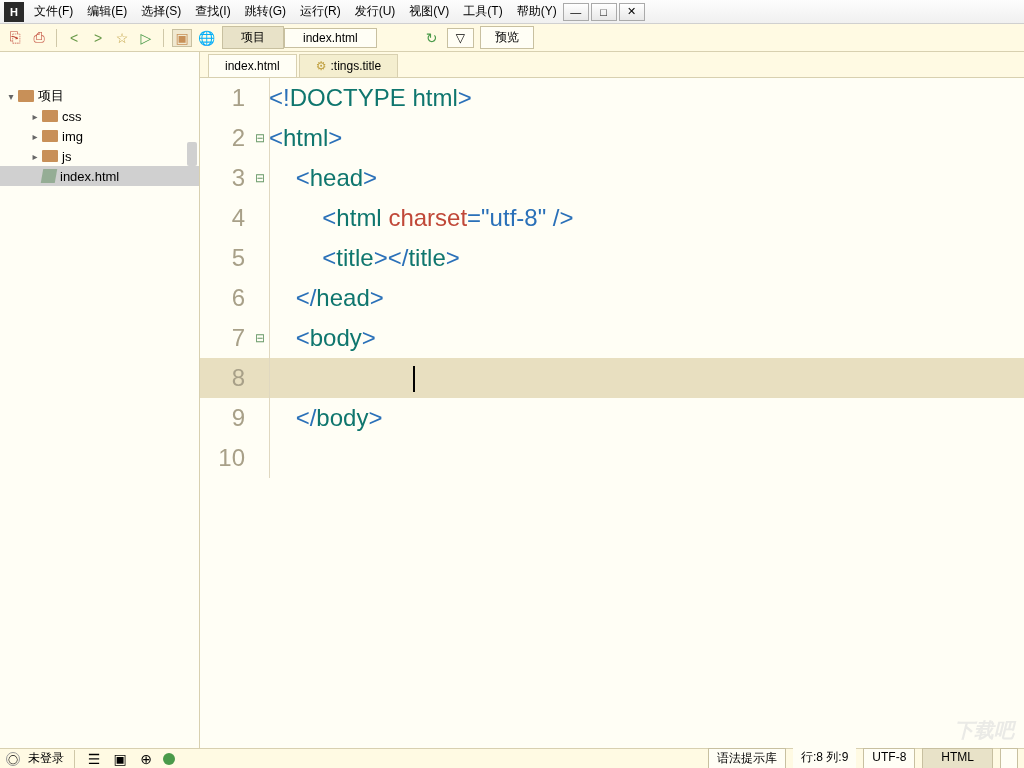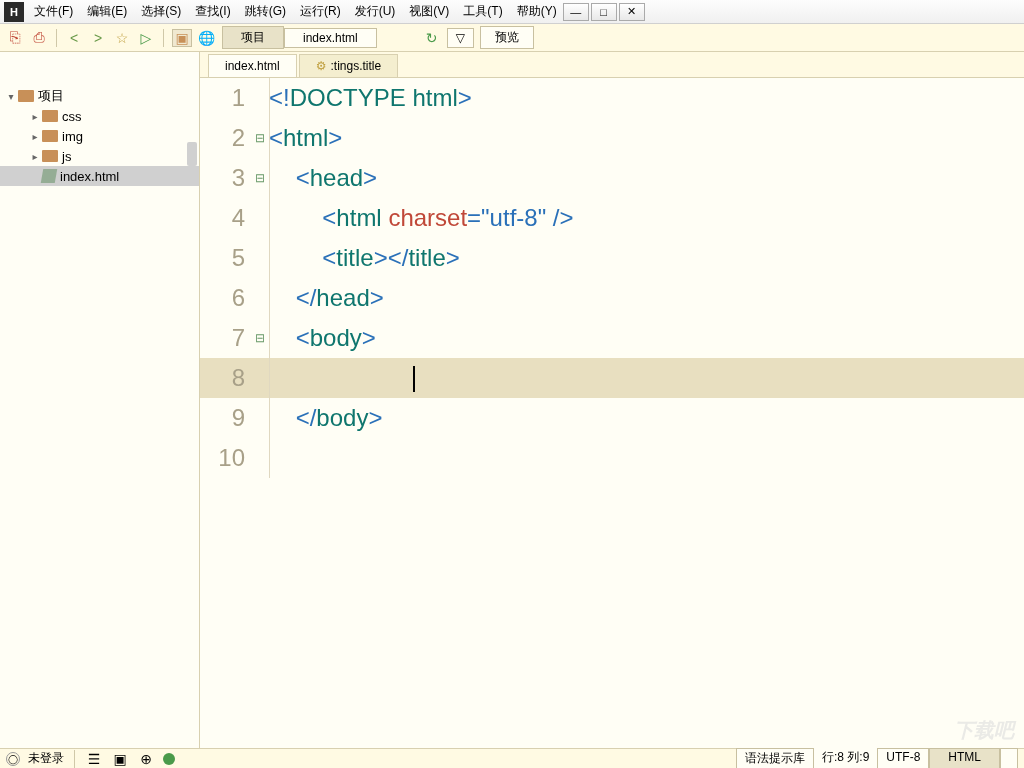--- a/index.html
+++ b/index.html
@@ -43,21 +43,21 @@
 .line.hl { background: #e8dfc0; }
 .c-punct { color: #2a70b8; }
 .c-tag { color: #0f766e; }
 .c-attr { color: #c04838; }
 .c-str { color: #2a70b8; }
 .cursor { position: absolute; left: 144px; top: 8px; width: 2px; height: 26px; background: #000; }
 .guide { position: absolute; left: 0; top: 0; bottom: 0; width: 1px; background: #e0d8c0; }
 .statusbar { height: 20px; background: #fffae3; border-top: 1px solid #d8d0b0; display: flex; align-items: center; padding: 0 6px; font-size: 12px; gap: 8px; position: absolute; bottom: 0; left: 0; right: 0; }
 .sb-icon { width: 14px; height: 14px; border: 1px solid #999; border-radius: 50%; display: flex; align-items: center; justify-content: center; font-size: 9px; }
 .green-dot { width: 12px; height: 12px; background: #4a9a4a; border-radius: 50%; }
-.sb-right { margin-left: auto; display: flex; gap: 0; }
+.sb-right { margin-left: auto; display: flex; gap: 7px; }
 .sb-box { border: 1px solid #c8c0a0; padding: 1px 8px; background: #fffef5; }
 .sb-box.dark { background: #e8e2c8; }
 .watermark { position: absolute; right: 10px; bottom: 24px; color: #ddd; font-size: 20px; font-weight: bold; font-style: italic; opacity: 0.6; }
 </style>
 </head>
 <body>
 
 <div class="titlebar">
   <div class="app-icon">H</div>
   <div class="menubar" id="menubar">

